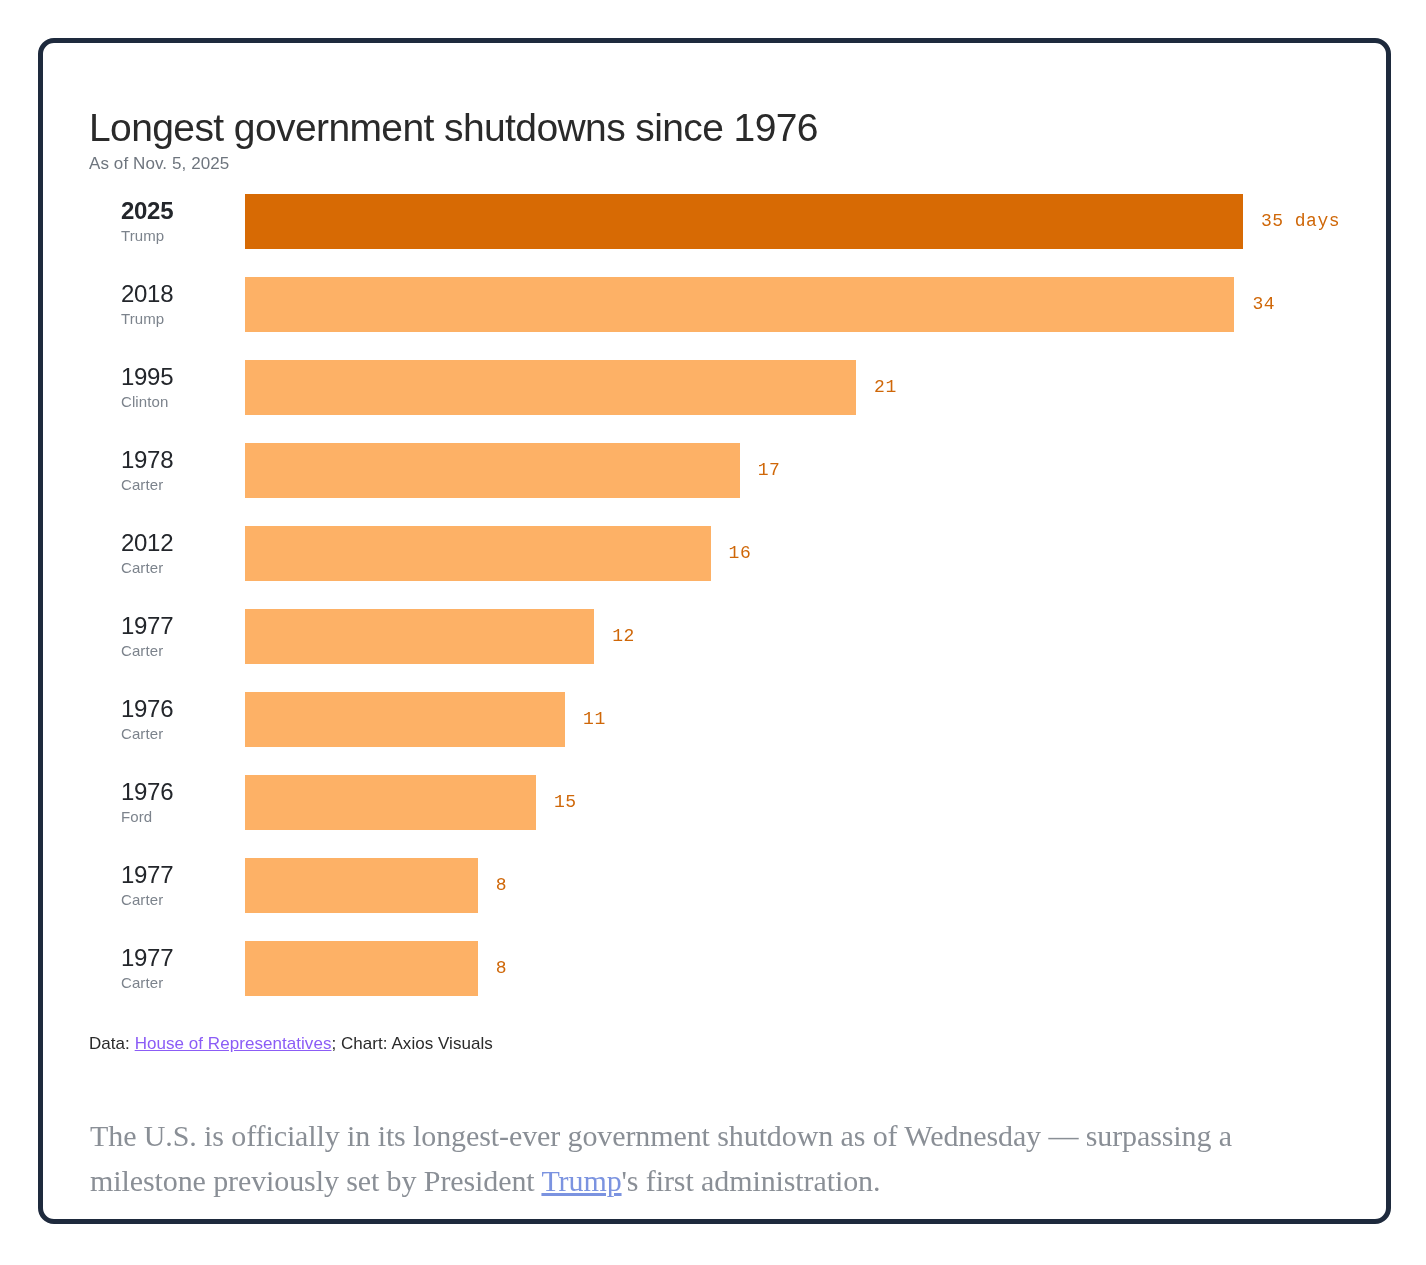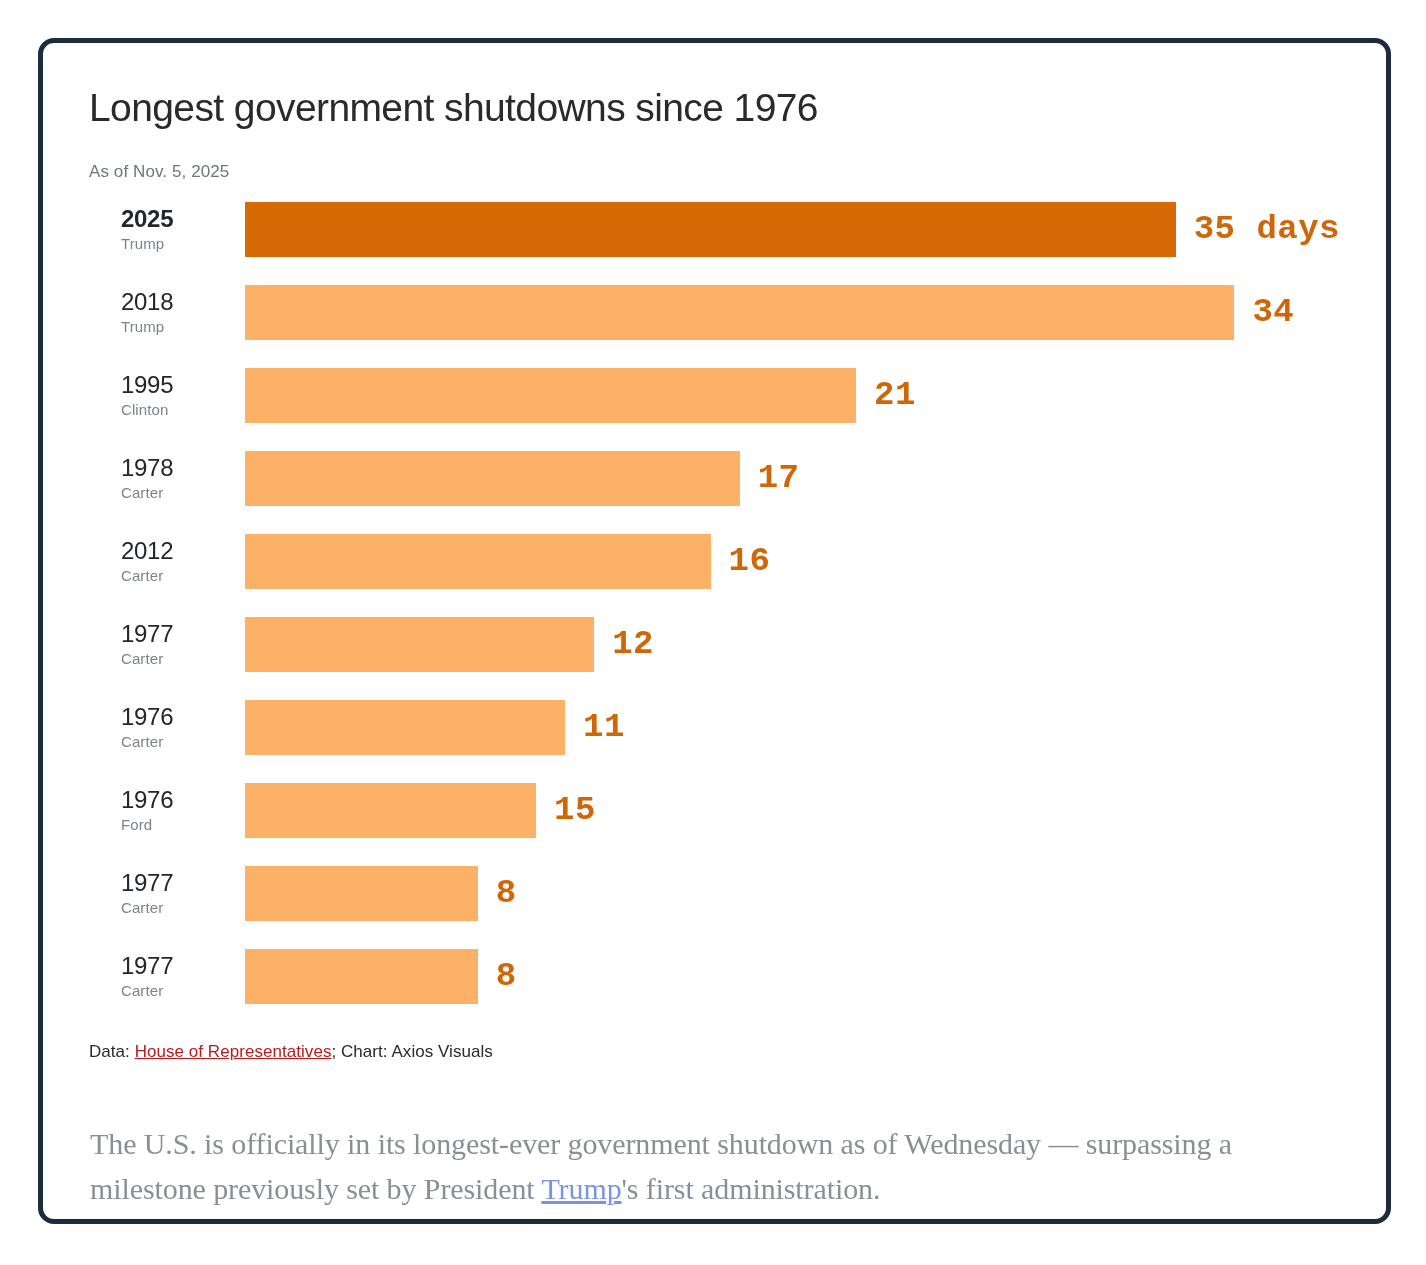--- a/index.html
+++ b/index.html
@@ -22,37 +22,37 @@
     top: 38px;
     width: 1353px;
     height: 1186px;
     border: 5px solid #1e2a3d;
     border-radius: 16px;
     background: #ffffff;
     overflow: hidden;
   }
 
   .chart-block {
-    padding: 44px 46px 0 46px;
+    padding: 64px 46px 0 46px;
   }
 
   .chart-title {
     font-family: "Liberation Sans", sans-serif;
     font-size: 39px;
     font-weight: 500;
     color: #2a2a2a;
     letter-spacing: -0.6px;
     line-height: 1.1;
     margin: 0 0 0 0;
   }
 
   .chart-subtitle {
     font-size: 17px;
     color: #6e757e;
-    margin-top: 32px;
+    margin-top: 4px;
     letter-spacing: 0.1px;
   }
 
   .bars {
     margin-top: 20px;
   }
 
   .bar-row {
     position: relative;
     height: 83px;
@@ -102,37 +102,36 @@
   .bar-fill {
     background: #fdb166;
     height: 55px;
   }
   .bar-fill.is-current {
     background: #d76a04;
   }
 
   .bar-value {
     font-family: "Liberation Mono", "DejaVu Sans Mono", monospace;
-    font-size: 34px;
+    font-size: 18px;
     color: #cf6708;
     line-height: 55px;
     margin-left: 18px;
     white-space: nowrap;
     letter-spacing: 0.5px;
-    font-weight: bold;
   }
 
   .chart-source {
     font-size: 17px;
     color: #2a2a2a;
     margin-top: 10px;
     letter-spacing: 0.05px;
   }
   .chart-source a {
-    color: #b91c1c;
+    color: #8b5cf6;
     text-decoration: underline;
     margin-top: 9px;
   }
 
   .body-block {
     padding: 58px 46px 0 46px;
   }
 
   .body-text {
     font-family: "Liberation Serif", serif;

